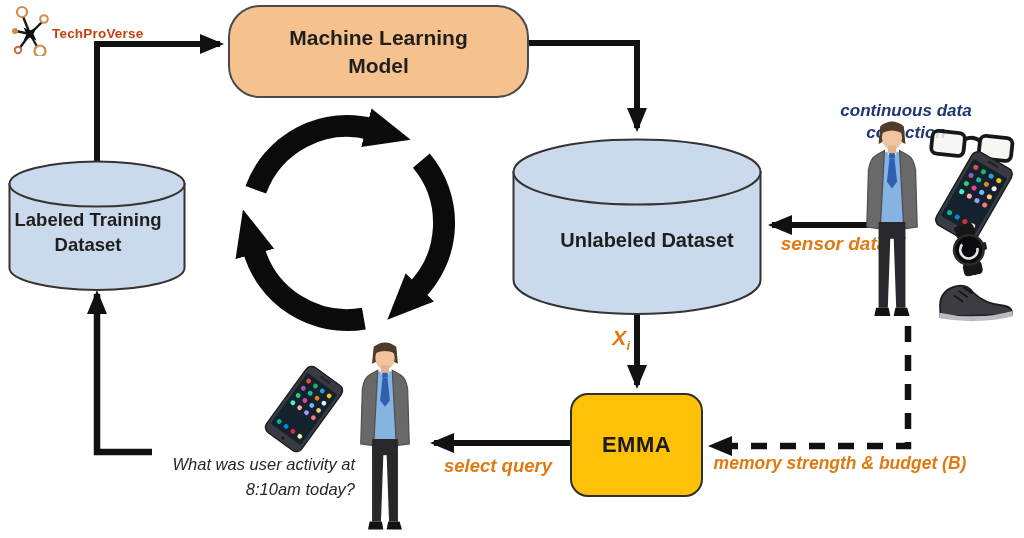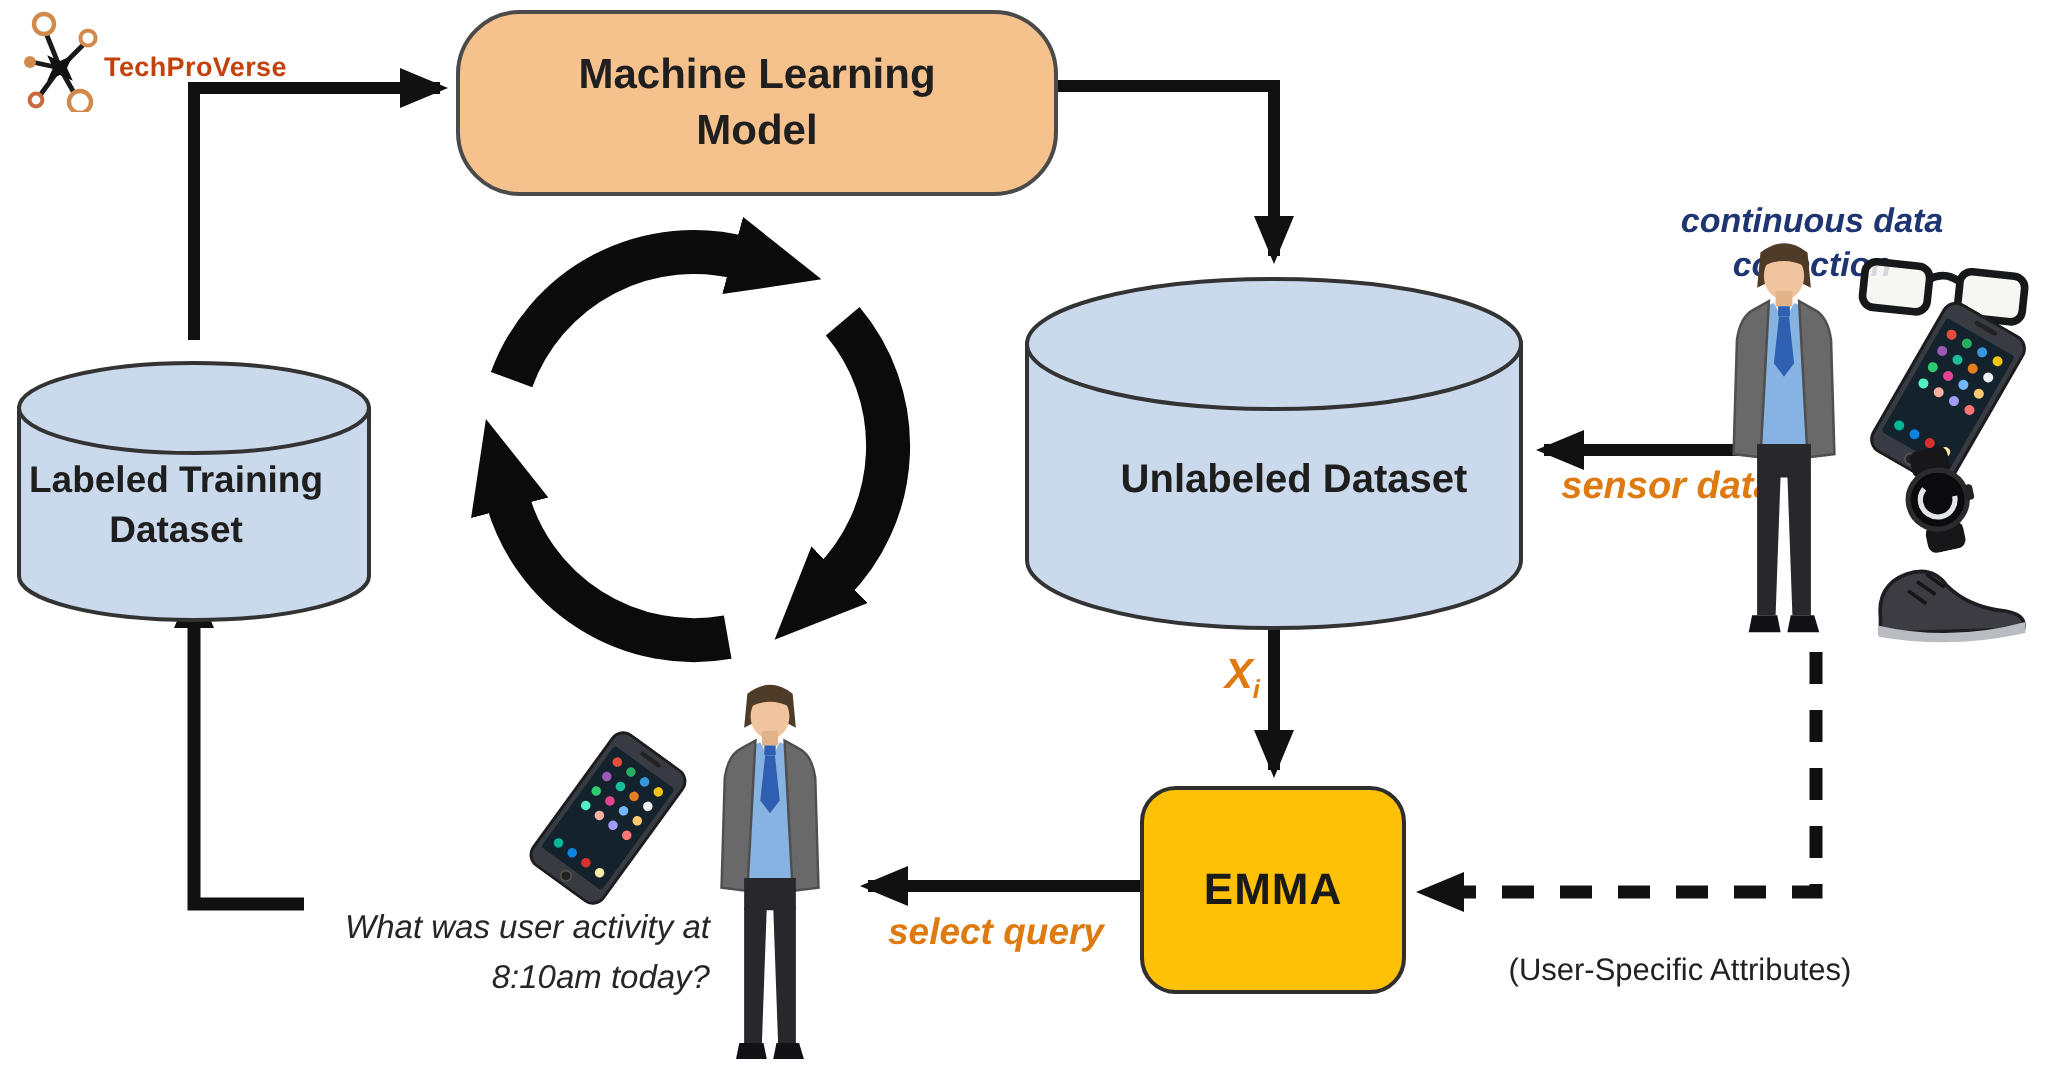--- a/index.html
+++ b/index.html
@@ -28,21 +28,21 @@
     background:#FFC008; border:2.5px solid #2e2e2e; border-radius:18px;
     font-size:22px; font-weight:bold; color:#1a1a1a; letter-spacing:.5px;
   }
   .cyl { position:absolute; }
   .cyl svg { position:absolute; left:0; top:0; }
   .cyl-label {
     position:absolute; left:0; right:0; top:0; bottom:0;
     display:flex; align-items:center; justify-content:center; text-align:center;
     font-weight:bold; color:#1e1e1e;
   }
-  .cyl-labeled { left:8px; top:180px; width:160px; height:132px;padding-left:28px; }
+  .cyl-labeled { left:8px; top:160px; width:160px; height:132px;padding-left:28px; }
   .cyl-labeled .cyl-label { font-size:18.5px; line-height:1.35; padding-top:14px; }
   .cyl-unlabeled { left:512px; top:138px; width:270px; height:178px; }
   .cyl-unlabeled .cyl-label { font-size:20px; padding-top:26px; }
 
   
   .ann { position:absolute; text-align:center; }
   .orange { color:#DE7A10; font-weight:bold; font-style:italic; }
   .navy   { color:#1F3572; font-weight:bold; font-style:italic; }
   .ann-continuous { left:816px; top:74px; width:180px; font-size:17px; line-height:1.3;margin-top:26px; }
   .ann-sensor { left:772px; top:233px; width:124px; font-size:19px; }
@@ -138,22 +138,22 @@
 collection</div>
 
   <div class="ann orange ann-sensor">sensor data</div>
 
   <div class="ann orange ann-xi">
     <span>X</span><sub>i</sub>
   </div>
 
   <div class="ann orange ann-select">select query</div>
 
-
-  <div class="ann ann-attrs">(User-Specific Attributes)</div>
+  <div class="ann orange ann-memory">memory strength &amp; budget (B)</div>
+
 
   <div class="ann ann-question preline">What was user activity at
 8:10am today?</div>
 
   <svg width="0" height="0" style="position:absolute" aria-hidden="true">
     <defs>
       <g id="person">
         <path d="M36,6 Q50,-5 64,6 L66,27 L60,24 Q50,12 40,24 L34,27 Z" fill="#4e3b28"></path>
         <ellipse cx="50" cy="20" rx="12" ry="14" fill="#EFC49E"></ellipse>
         <path d="M37,9 Q50,2 63,9 L62,14 Q50,8 38,14 Z" fill="#4e3b28"></path>

